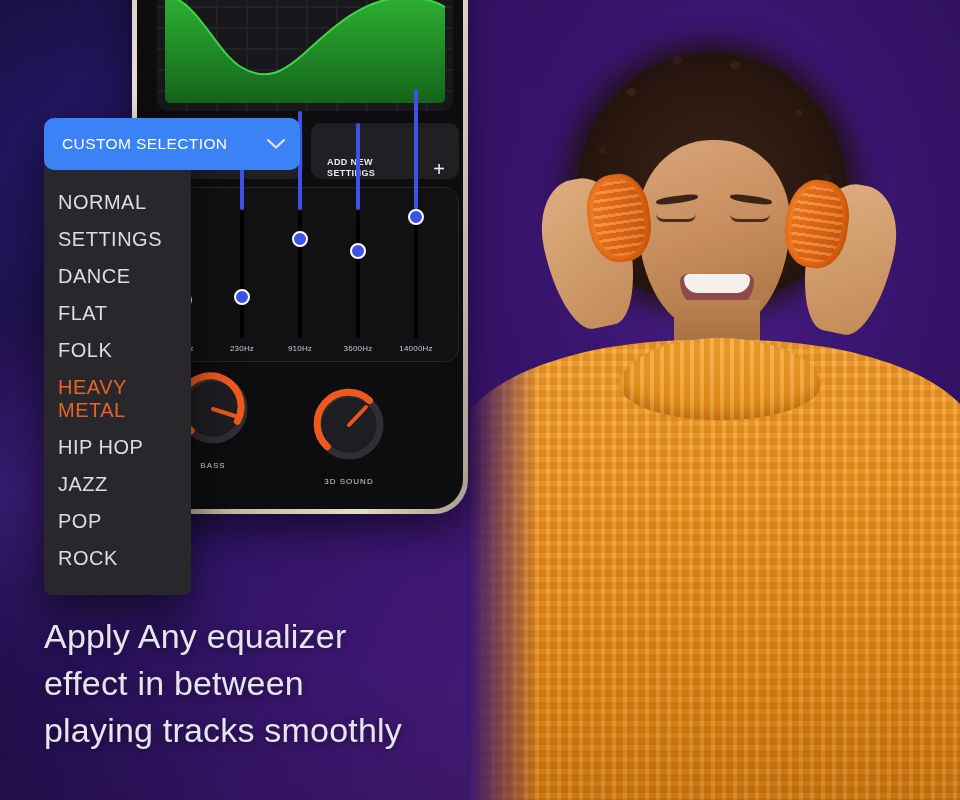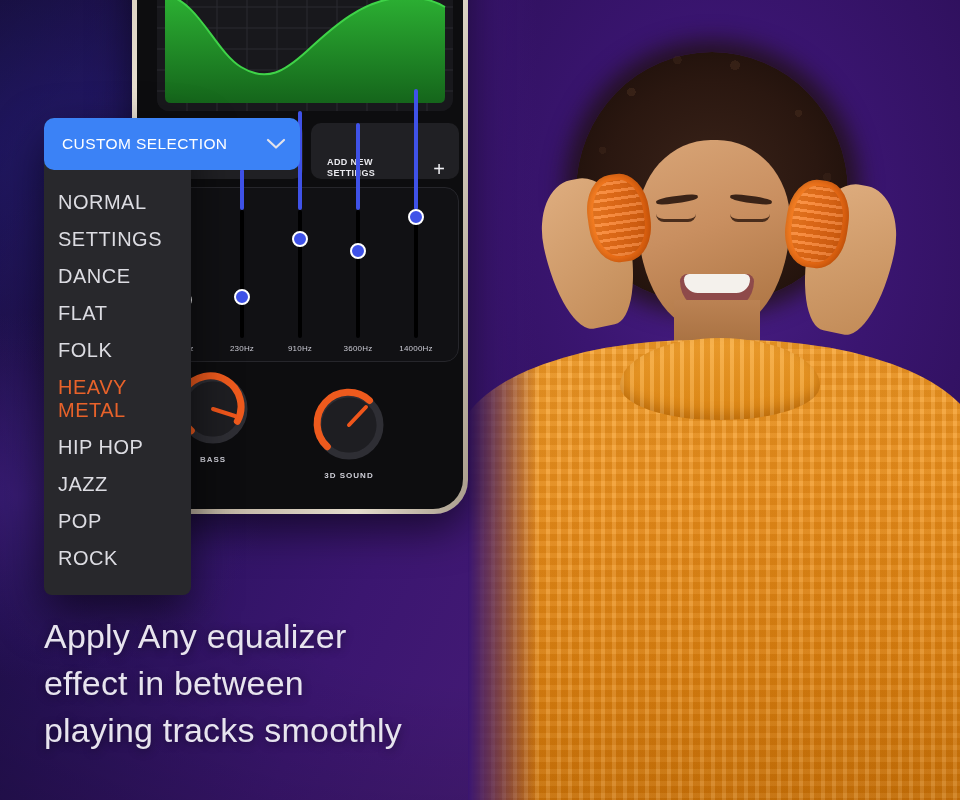--- a/index.html
+++ b/index.html
@@ -160,21 +160,21 @@
   }
   .freq {
     position:absolute; top:134px; left:50%; transform:translateX(-50%);
     color:#c9c9d2; font-size:8px; letter-spacing:.2px; white-space:nowrap;
   }
 
   
   #knob-card { position:absolute; left:14px; top:486px; width:308px; height:120px; }
   .knob-wrap { position:absolute; text-align:center; }
   .knob { position:relative; width:76px; height:76px; }
-  .knob-lbl { margin-top:8px; color:#cfcfd8; font-size:8px; letter-spacing:1px; font-weight:bold;text-align:center; }
+  .knob-lbl { margin-top:14px; color:#cfcfd8; font-size:8px; letter-spacing:1px; font-weight:normal;text-align:center; }
 
   
   #dropdown {
     position:absolute; left:44px; top:118px; width:147px;
     background:#28282c; border-radius:10px 10px 8px 8px;
     box-shadow:0 18px 46px rgba(0,0,0,.6);
     z-index:30;
   }
   #dd-header {
     height:52px; display:flex; align-items:center; justify-content:space-between;

